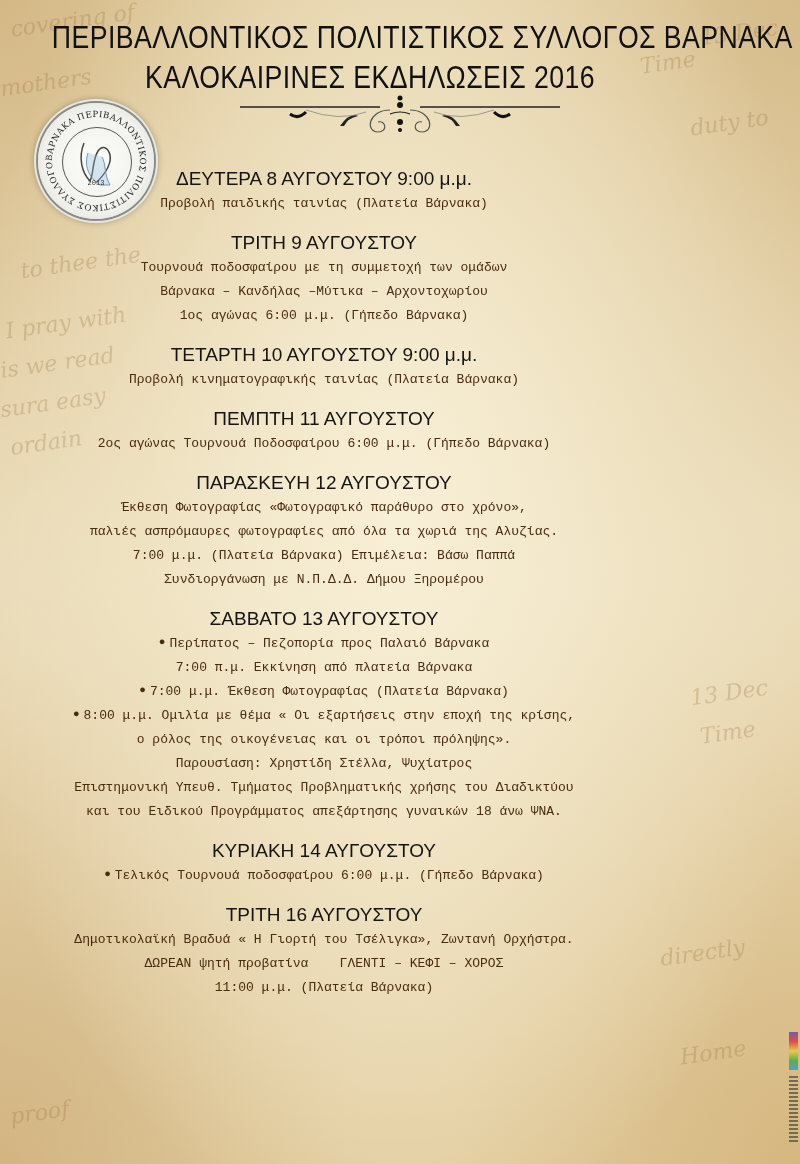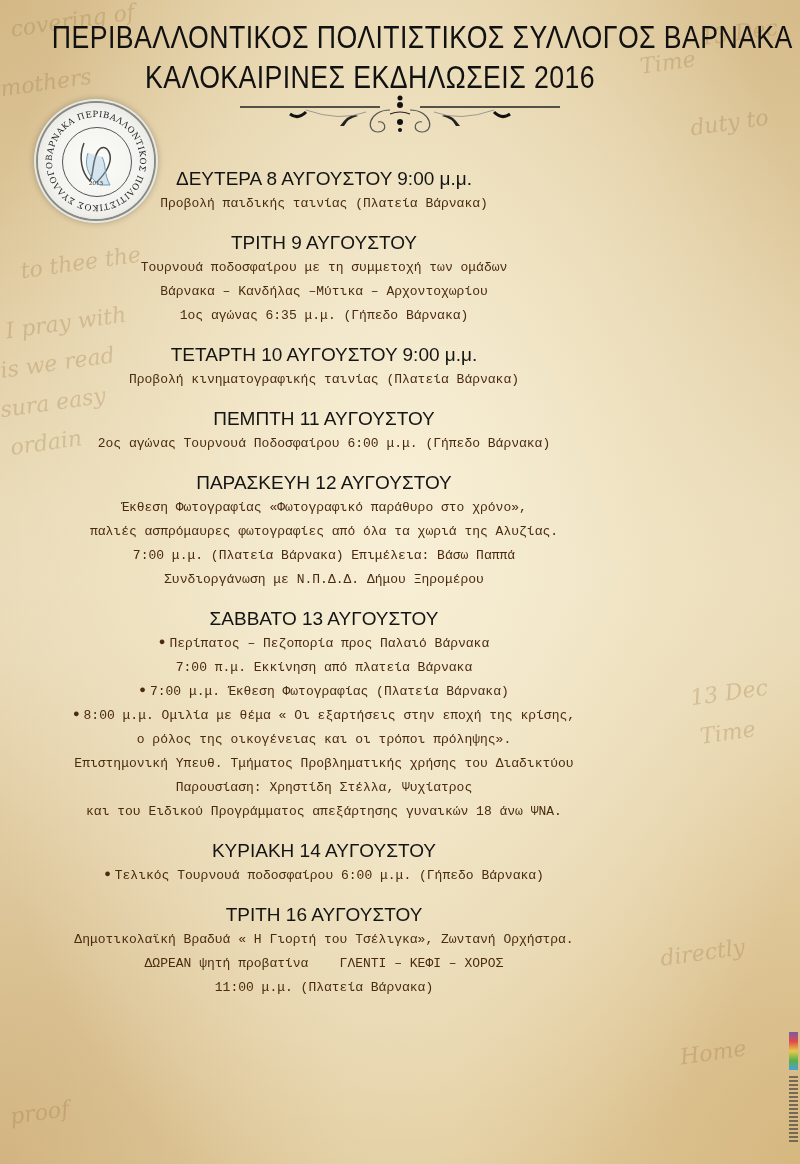--- a/index.html
+++ b/index.html
@@ -33,21 +33,21 @@
     position: absolute; left: 38px; top: 103px; width: 116px; height: 116px; border-radius: 50%;
     background: radial-gradient(circle, #fbfbf8 0%, #f2f2ee 60%, #d8d8d2 100%);
     box-shadow: 0 0 0 2px #8a8a86, 0 0 0 4px #e8e8e2, 0 0 6px 4px rgba(0,0,0,0.25);
   }
   .logo-inner {
     position: absolute; left: 24px; top: 24px; width: 68px; height: 68px; border-radius: 50%;
     border: 1.5px solid #555;
   }
   .logo-year {
     position: absolute; left: 0; width: 116px; top: 76px; text-align: center;
-    font-family: Liberation Serif, serif; font-size: 7px; color: #333;
+    font-family: Liberation Mono, monospace; font-size: 7px; color: #333;
   }
   .content { position: absolute; top: 166px; left: 0; width: 648px; text-align: center; }
   .event { margin-bottom: 14px; }
   .day {
     font-family: "Liberation Sans", sans-serif; color: #141414; font-size: 19px;
     line-height: 26px; white-space: nowrap;
   }
   .line {
     color: #4a2a10; font-size: 13px; line-height: 24px; white-space: nowrap;
     font-family: Liberation Mono, monospace;
@@ -125,21 +125,21 @@
 
 <div class="content">
   <div class="event">
     <div class="day">ΔΕΥΤΕΡΑ 8 ΑΥΓΟΥΣΤΟΥ 9:00 μ.μ.</div>
     <div class="line">Προβολή παιδικής ταινίας (Πλατεία Βάρνακα)</div>
   </div>
   <div class="event">
     <div class="day">ΤΡΙΤΗ 9 ΑΥΓΟΥΣΤΟΥ</div>
     <div class="line">Τουρνουά ποδοσφαίρου με τη συμμετοχή των ομάδων</div>
     <div class="line">Βάρνακα – Κανδήλας –Μύτικα – Αρχοντοχωρίου</div>
-    <div class="line">1ος αγώνας 6:35 μ.μ. (Γήπεδο Βάρνακα)</div>
+    <div class="line">1ος αγώνας 6:00 μ.μ. (Γήπεδο Βάρνακα)</div>
   </div>
   <div class="event">
     <div class="day">ΤΕΤΑΡΤΗ 10 ΑΥΓΟΥΣΤΟΥ 9:00 μ.μ.</div>
     <div class="line">Προβολή κινηματογραφικής ταινίας (Πλατεία Βάρνακα)</div>
   </div>
   <div class="event">
     <div class="day">ΠΕΜΠΤΗ 11 ΑΥΓΟΥΣΤΟΥ</div>
     <div class="line">2ος αγώνας Τουρνουά Ποδοσφαίρου 6:00 μ.μ. (Γήπεδο Βάρνακα)</div>
   </div>
   <div class="event">
@@ -149,22 +149,22 @@
     <div class="line">7:00 μ.μ. (Πλατεία Βάρνακα)  Επιμέλεια: Βάσω Παππά</div>
     <div class="line">Συνδιοργάνωση με Ν.Π.Δ.Δ. Δήμου Ξηρομέρου</div>
   </div>
   <div class="event">
     <div class="day">ΣΑΒΒΑΤΟ 13 ΑΥΓΟΥΣΤΟΥ</div>
     <div class="line bullet">Περίπατος – Πεζοπορία προς Παλαιό Βάρνακα</div>
     <div class="line">7:00 π.μ. Εκκίνηση από πλατεία Βάρνακα</div>
     <div class="line bullet">7:00 μ.μ. Έκθεση Φωτογραφίας (Πλατεία Βάρνακα)</div>
     <div class="line bullet">8:00 μ.μ. Ομιλία με θέμα « Οι εξαρτήσεις στην εποχή της κρίσης,</div>
     <div class="line">ο ρόλος της οικογένειας και οι τρόποι πρόληψης».</div>
+    <div class="line">Παρουσίαση: Χρηστίδη Στέλλα, Ψυχίατρος</div>
     <div class="line">Επιστημονική Υπευθ. Τμήματος Προβληματικής χρήσης του Διαδικτύου</div>
-    <div class="line">Παρουσίαση: Χρηστίδη Στέλλα, Ψυχίατρος</div>
     <div class="line">και του Ειδικού Προγράμματος απεξάρτησης γυναικών 18 άνω ΨΝΑ.</div>
   </div>
   <div class="event">
     <div class="day">ΚΥΡΙΑΚΗ 14 ΑΥΓΟΥΣΤΟΥ</div>
     <div class="line bullet">Τελικός Τουρνουά ποδοσφαίρου 6:00 μ.μ. (Γήπεδο Βάρνακα)</div>
   </div>
   <div class="event">
     <div class="day">ΤΡΙΤΗ 16 ΑΥΓΟΥΣΤΟΥ</div>
     <div class="line">Δημοτικολαϊκή Βραδυά « Η Γιορτή του Τσέλιγκα», Ζωντανή Ορχήστρα.</div>
     <div class="line" style="white-space:pre;">ΔΩΡΕΑΝ ψητή προβατίνα    ΓΛΕΝΤΙ – ΚΕΦΙ – ΧΟΡΟΣ</div>

